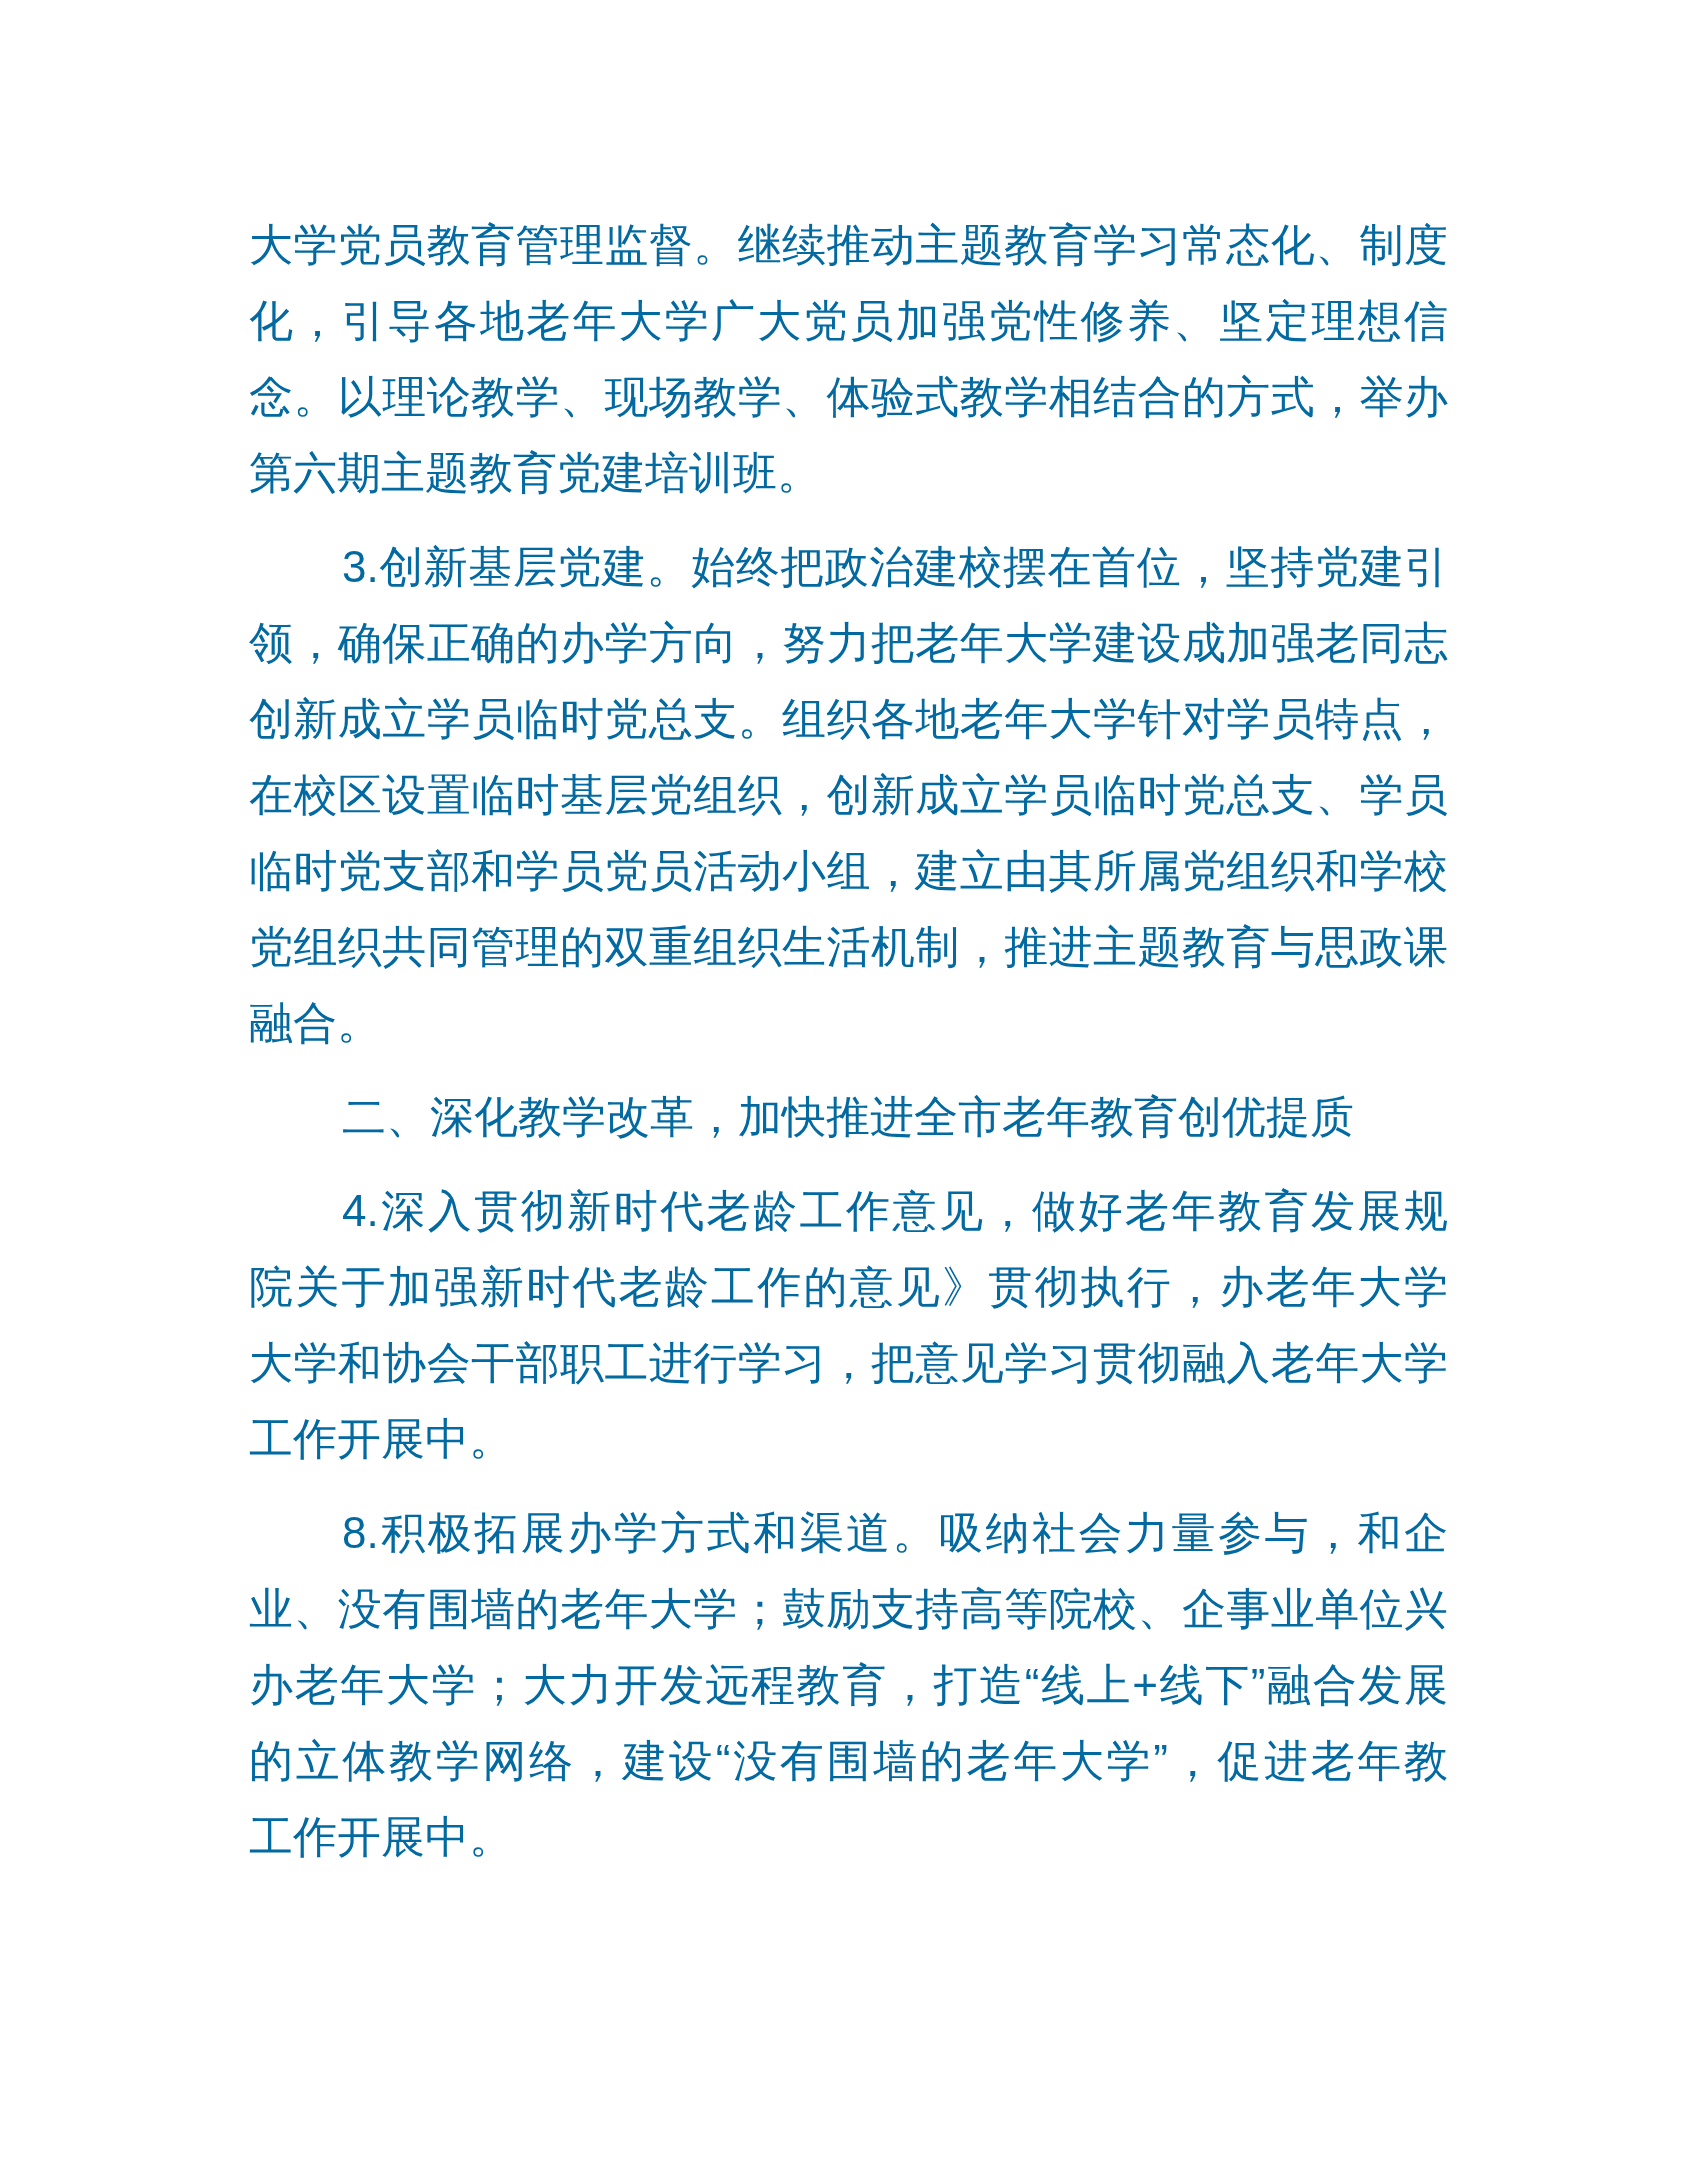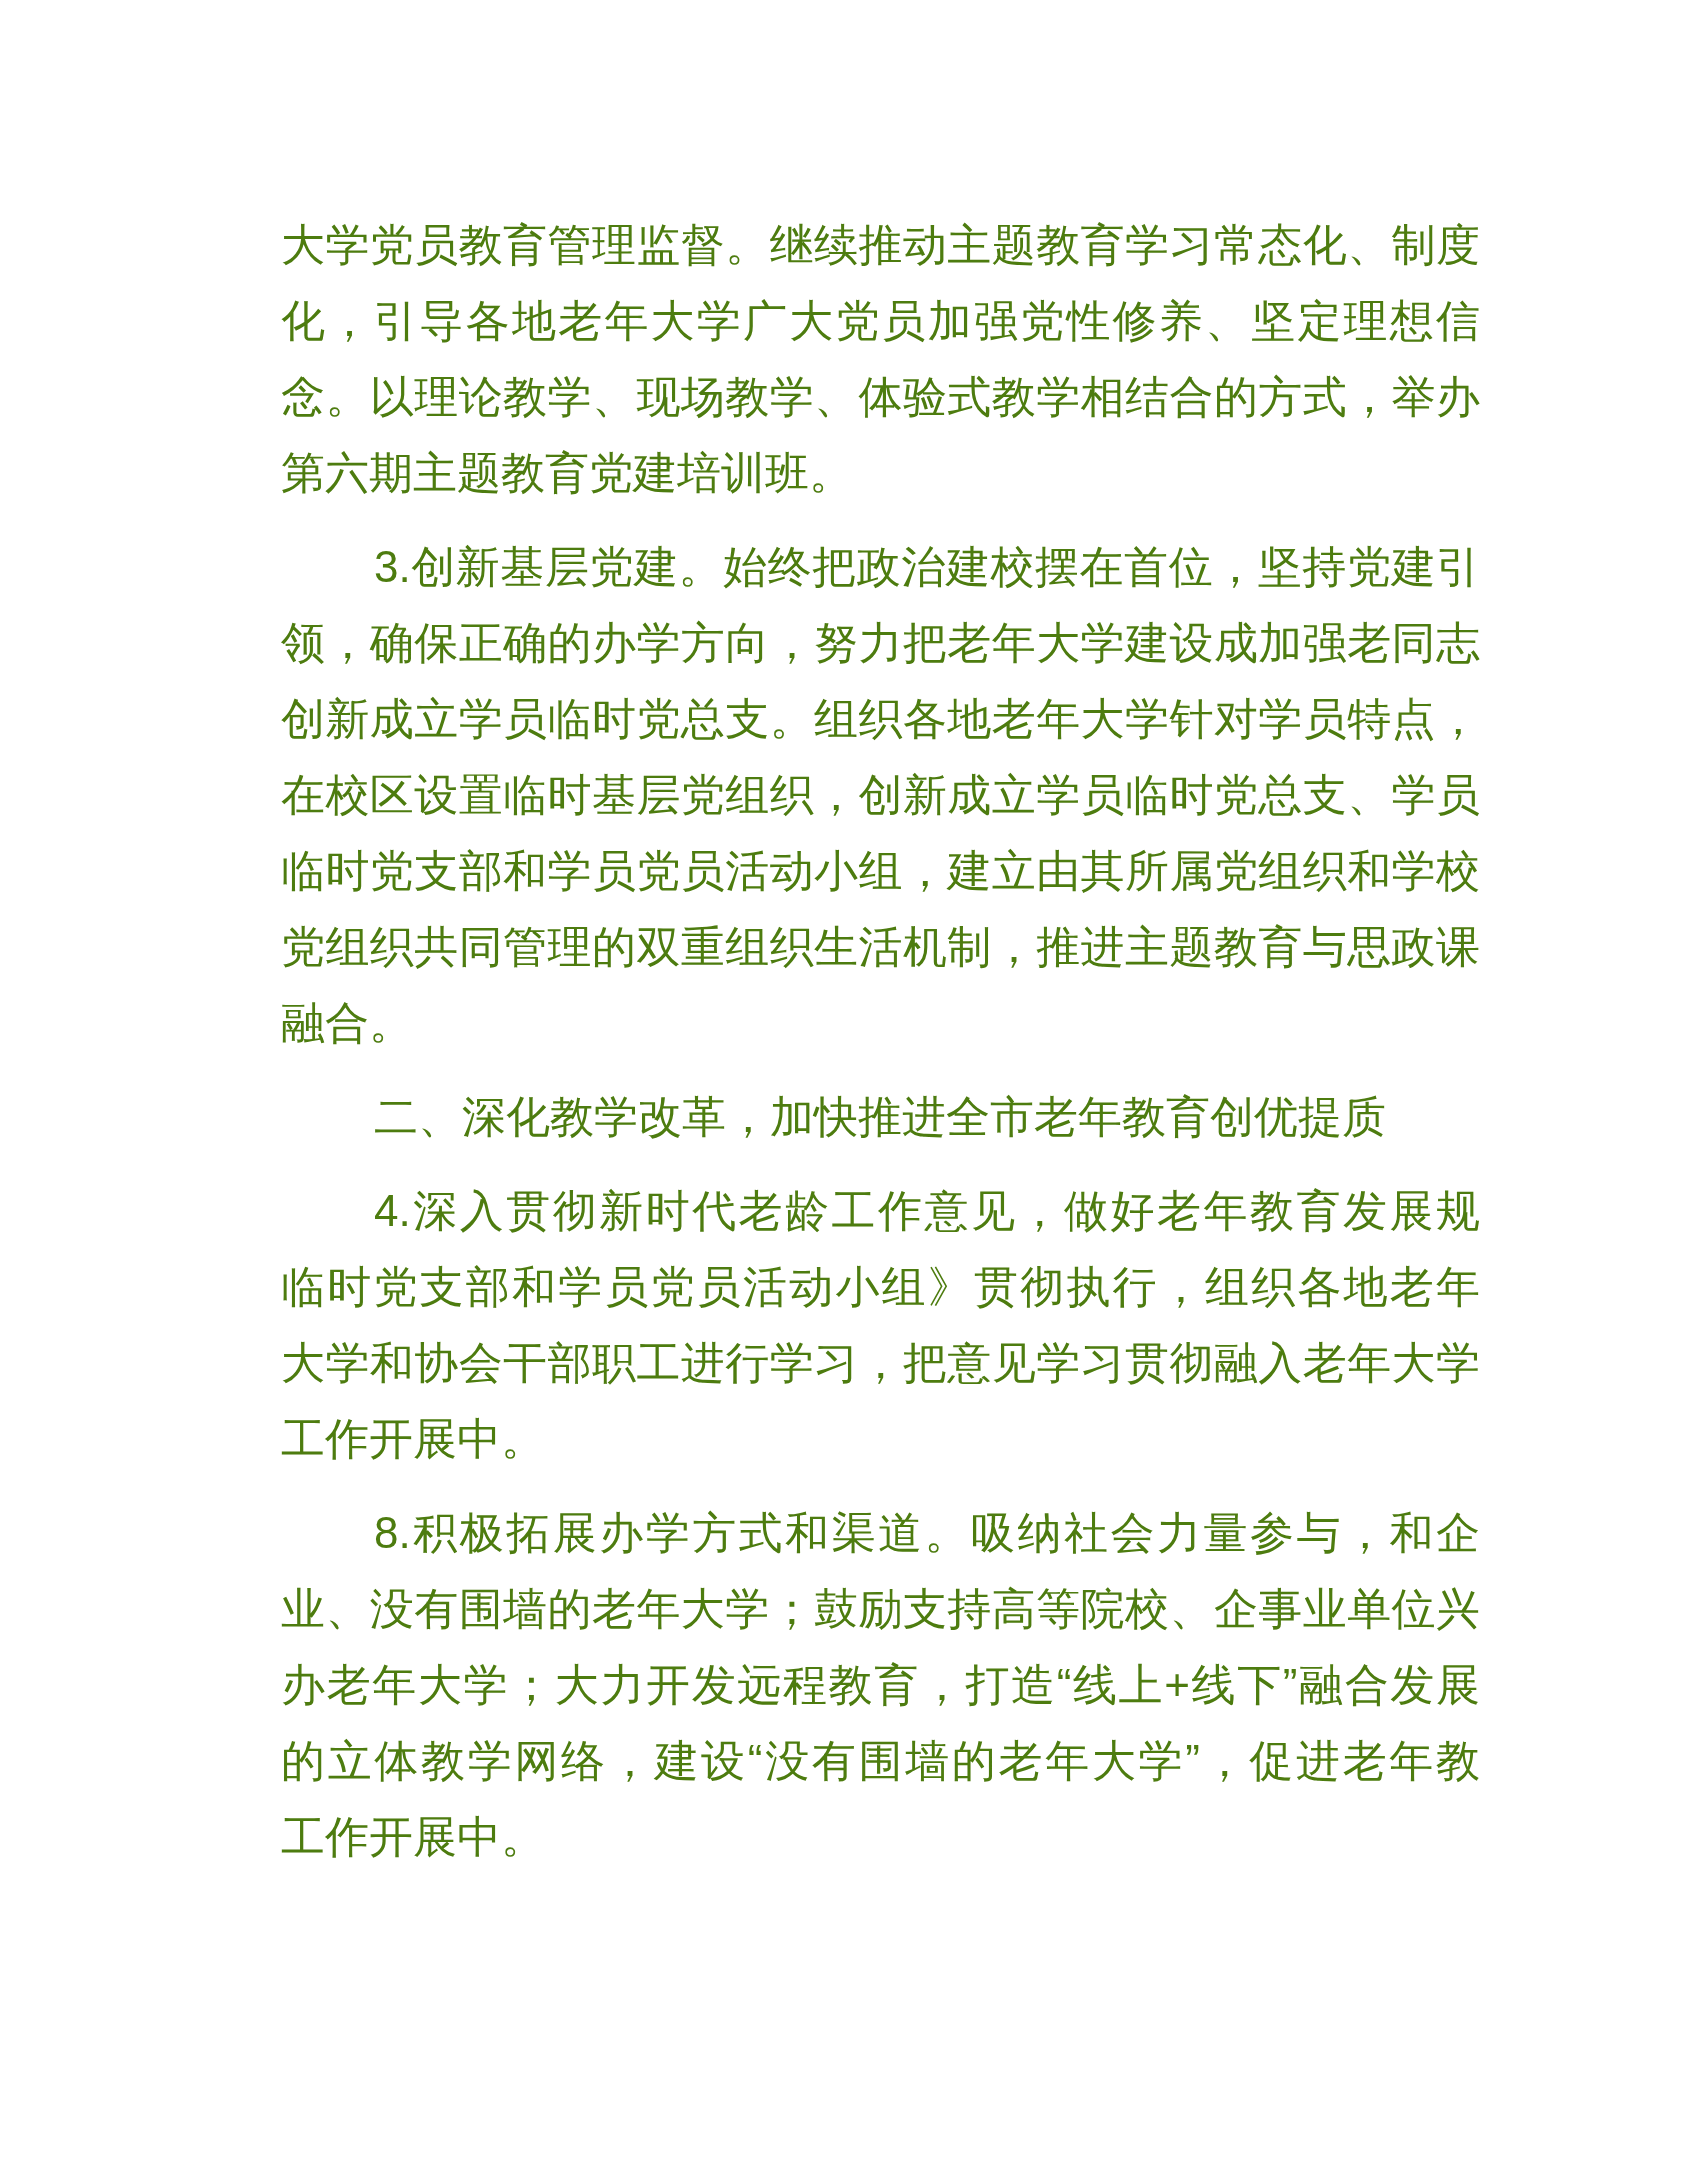--- a/index.html
+++ b/index.html
@@ -13,22 +13,21 @@
     height: 2178px;
     background: #ffffff;
     overflow: hidden;
     font-family: "Liberation Sans", sans-serif;
   }
   .doc {
     position: absolute;
     left: 249px;
     top: 207px;
     width: 1199px;
-    color: #4d7c0f;
-    margin-left: 32px;
+    color: #0369a1;
   }
   .para {
     margin: 0 0 18px 0;
   }
   .line {
     font-size: 44px;
     line-height: 76px;
     height: 76px;
     white-space: nowrap;
     text-align: justify;
@@ -64,21 +63,21 @@
         <div class="line">在校区设置临时基层党组织，创新成立学员临时党总支、学员</div>
         <div class="line">临时党支部和学员党员活动小组，建立由其所属党组织和学校</div>
         <div class="line">党组织共同管理的双重组织生活机制，推进主题教育与思政课</div>
         <div class="line last">融合。</div>
       </div>
       <div class="para heading">
         <div class="line last indent">二、深化教学改革，加快推进全市老年教育创优提质</div>
       </div>
       <div class="para">
         <div class="line indent">4.深入贯彻新时代老龄工作意见，做好老年教育发展规</div>
-        <div class="line">临时党支部和学员党员活动小组》贯彻执行，组织各地老年</div>
+        <div class="line">院关于加强新时代老龄工作的意见》贯彻执行，办老年大学</div>
         <div class="line">大学和协会干部职工进行学习，把意见学习贯彻融入老年大学</div>
         <div class="line last">工作开展中。</div>
       </div>
       <div class="para">
         <div class="line indent">8.积极拓展办学方式和渠道。吸纳社会力量参与，和企</div>
         <div class="line">业、没有围墙的老年大学；鼓励支持高等院校、企事业单位兴</div>
         <div class="line">办老年大学；大力开发远程教育，打造“线上+线下”融合发展</div>
         <div class="line">的立体教学网络，建设“没有围墙的老年大学”，促进老年教</div>
         <div class="line last">工作开展中。</div>
       </div>

